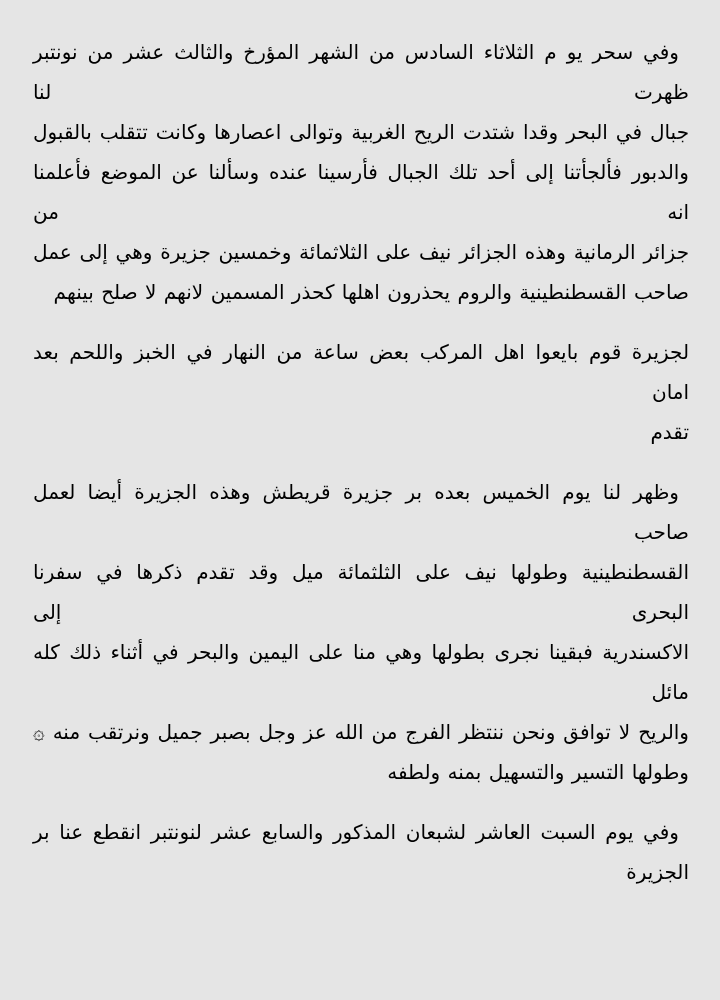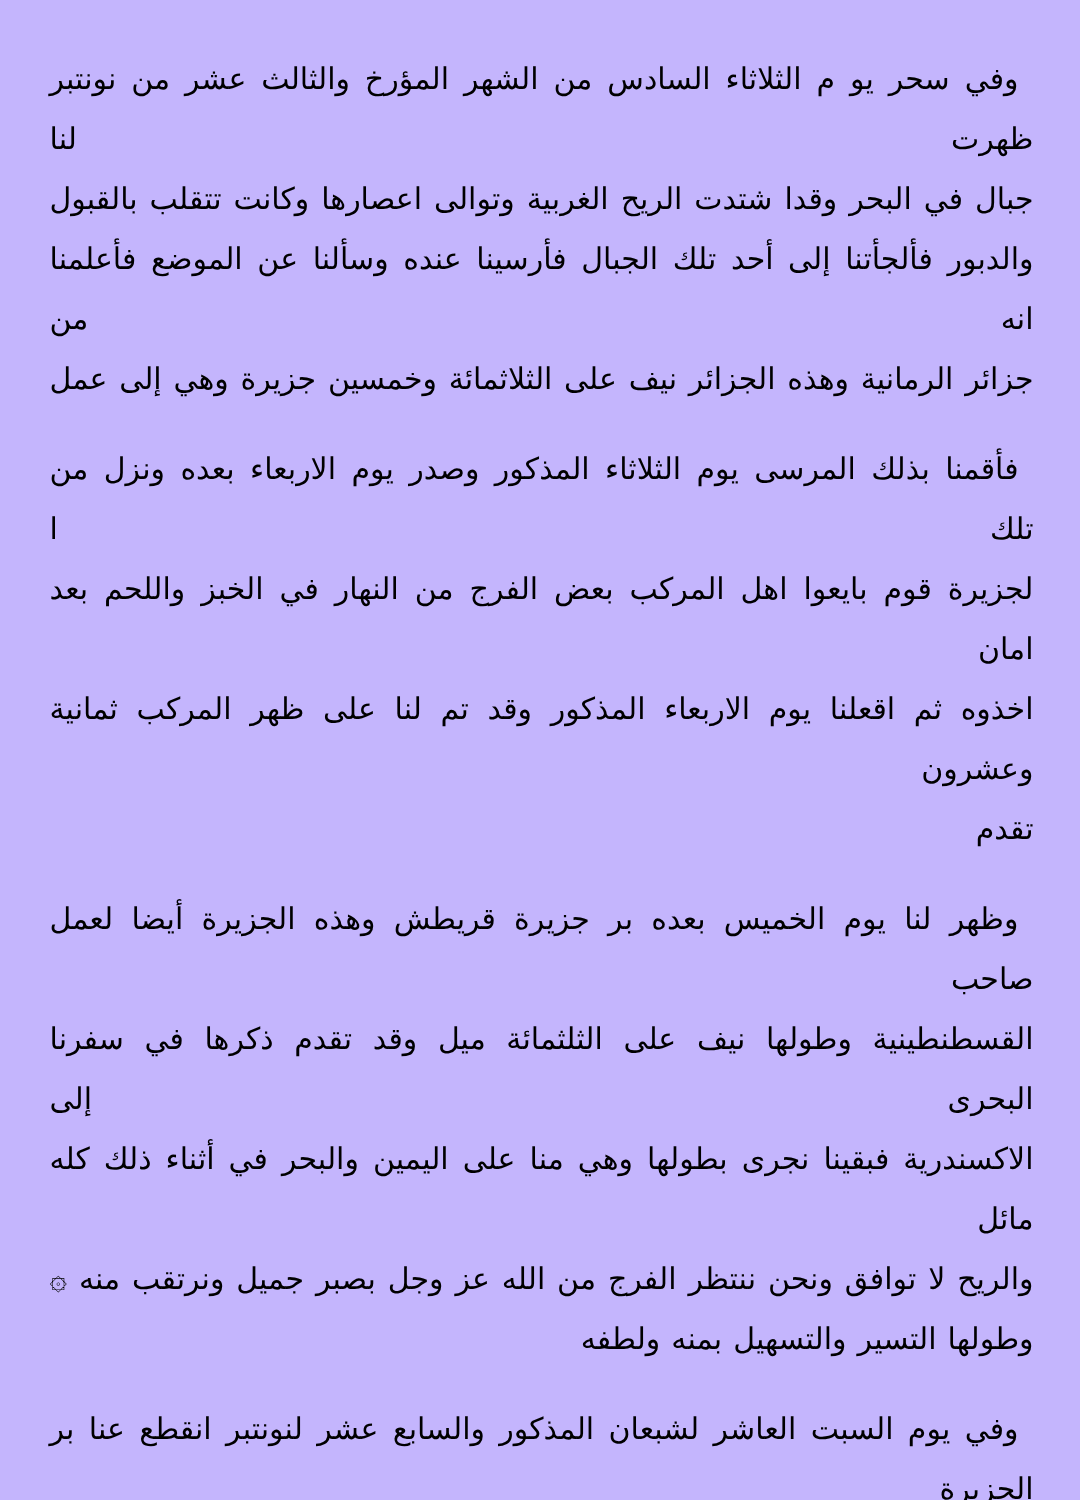--- a/index.html
+++ b/index.html
@@ -10,21 +10,21 @@
   body {
     width: 720px;
     height: 1000px;
     position: relative;
     overflow: hidden;
     font-family: "DejaVu Sans", sans-serif;
   }
   .page {
     position: absolute;
     inset: 0;
-    background: #c4b5fd;
+    background: #e5e5e5;
   }
   .text-block {
     position: absolute;
     top: 32px;
     right: 31px;
     left: 33px;
     direction: rtl;
     unicode-bidi: embed;
     color: #000000;
     font-size: 20px;
@@ -50,25 +50,24 @@
 </head>
 <body>
 
 <div class="page">
   <div class="text-block">
       <div class="paragraph">
         <div class="line first">وفي سحر يو م الثلاثاء السادس من الشهر المؤرخ والثالث عشر من نونتبر ظهرت لنا</div>
         <div class="line">جبال في البحر وقدا شتدت الريح الغربية وتوالى اعصارها وكانت تتقلب بالقبول</div>
         <div class="line">والدبور فألجأتنا إلى أحد تلك الجبال فأرسينا عنده وسألنا عن الموضع فأعلمنا انه من</div>
         <div class="line">جزائر الرمانية وهذه الجزائر نيف على الثلاثمائة وخمسين جزيرة وهي إلى عمل</div>
+        <div class="line last">صاحب القسطنطينية والروم يحذرون اهلها كحذر المسمين لانهم لا صلح بينهم</div>
       </div>
       <div class="paragraph">
-        <div class="line first">فأقمنا بذلك المرسى يوم الثلاثاء المذكور وصدر يوم الاربعاء بعده ونزل من تلك ا</div>
-        <div class="line">لجزيرة قوم بايعوا اهل المركب بعض الفرج من النهار في الخبز واللحم بعد امان</div>
-        <div class="line">اخذوه ثم اقعلنا يوم الاربعاء المذكور وقد تم لنا على ظهر المركب ثمانية وعشرون</div>
+        <div class="line">لجزيرة قوم بايعوا اهل المركب بعض ساعة من النهار في الخبز واللحم بعد امان</div>
         <div class="line last">تقدم</div>
       </div>
       <div class="paragraph">
         <div class="line first">وظهر لنا يوم الخميس بعده بر جزيرة قريطش وهذه الجزيرة أيضا لعمل صاحب</div>
         <div class="line">القسطنطينية وطولها نيف على الثلثمائة ميل وقد تقدم ذكرها في سفرنا البحرى إلى</div>
         <div class="line">الاكسندرية فبقينا نجرى بطولها وهي منا على اليمين والبحر في أثناء ذلك كله مائل</div>
         <div class="line">والريح لا توافق ونحن ننتظر الفرج من الله عز وجل بصبر جميل ونرتقب منه ۞</div>
         <div class="line last">وطولها التسير والتسهيل بمنه ولطفه</div>
       </div>
       <div class="paragraph">

